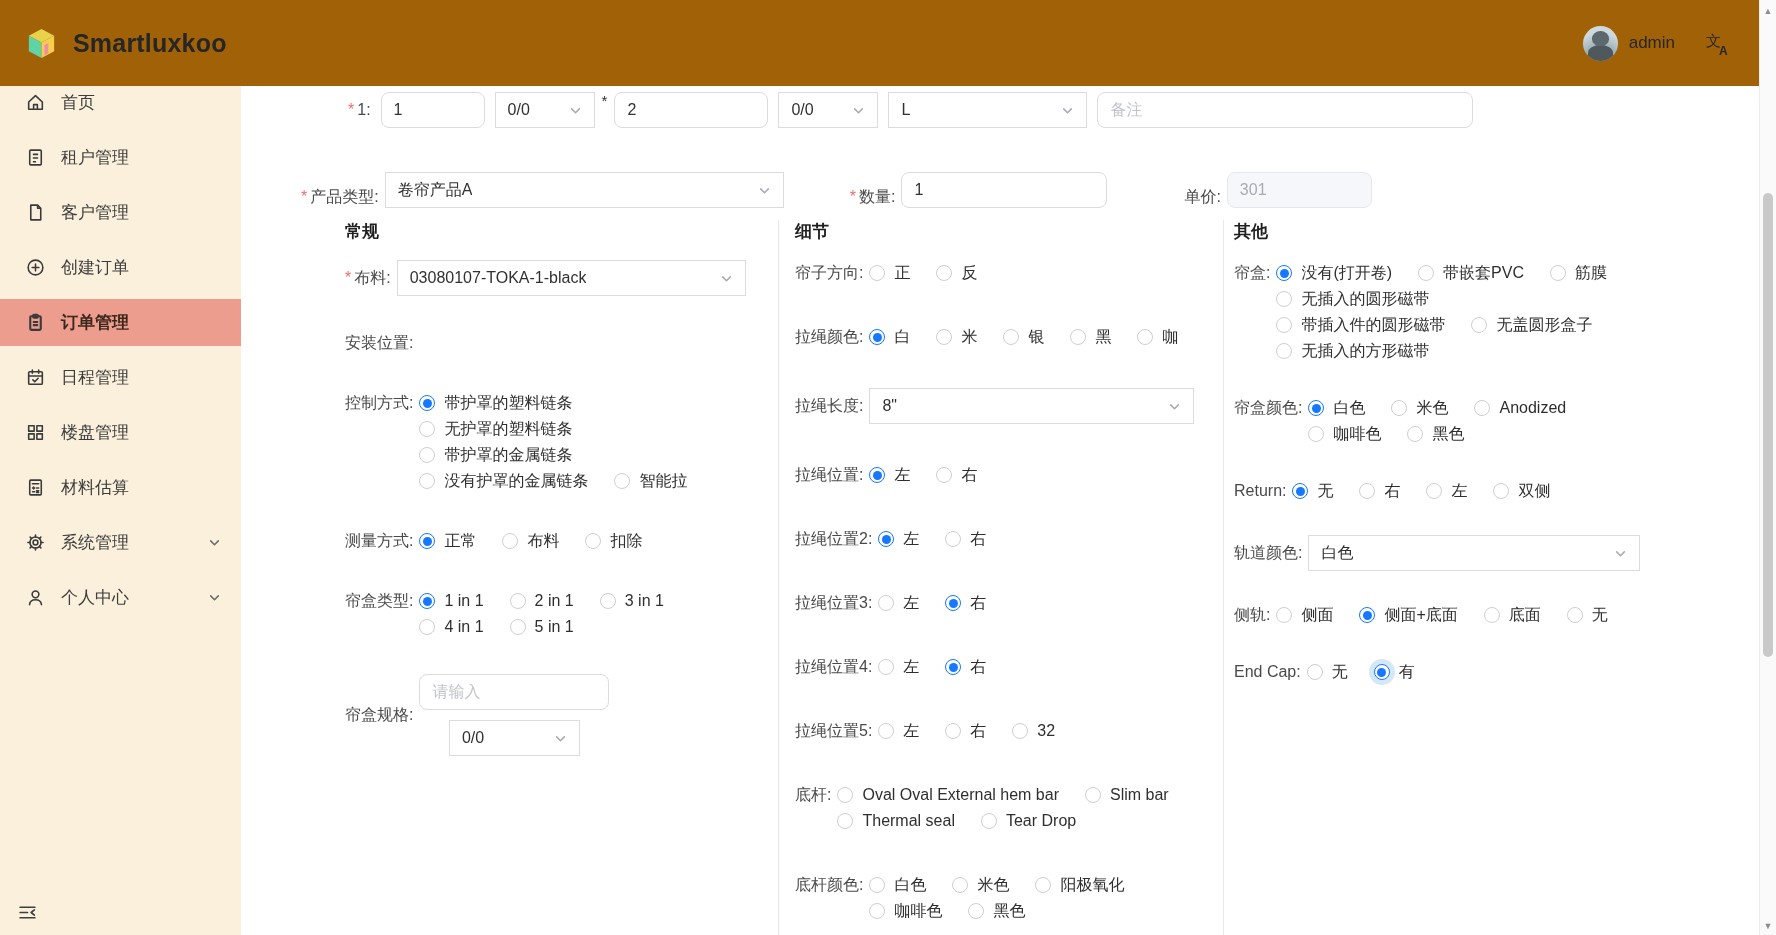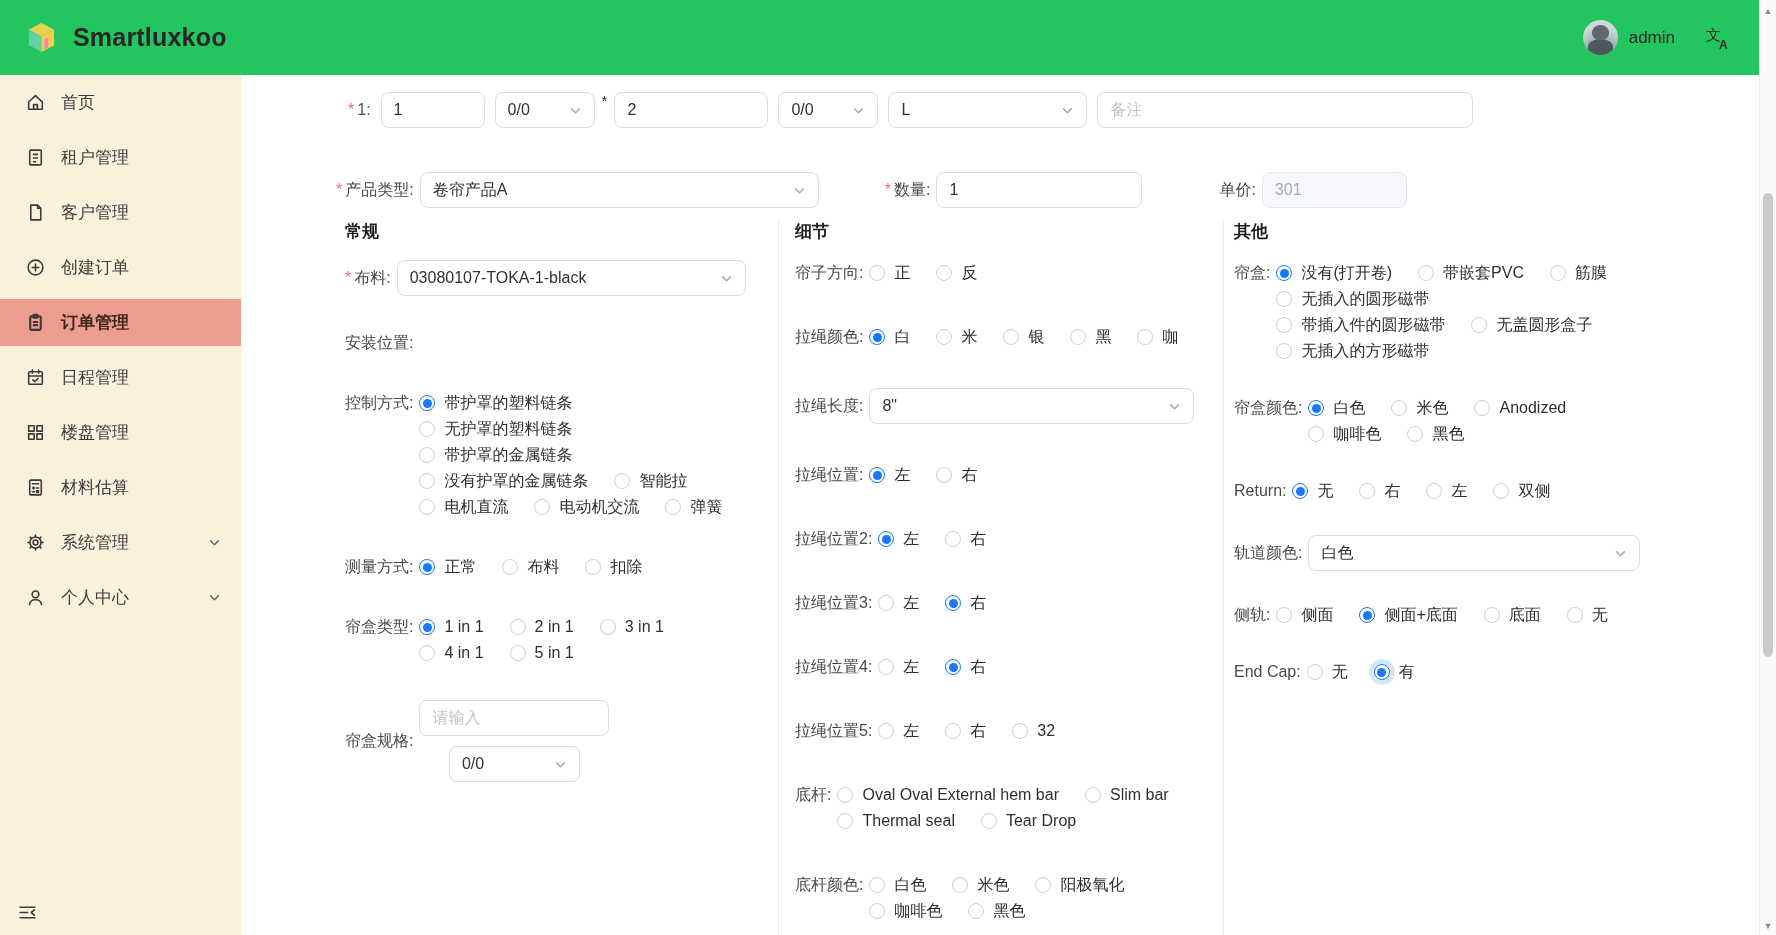--- a/index.html
+++ b/index.html
@@ -1,20 +1,20 @@
 <!DOCTYPE html>
 <html><head>
 <meta charset="utf-8">
 <style>
   *{box-sizing:border-box;margin:0;padding:0}
   body{font-family:"Liberation Sans","DejaVu Sans",sans-serif;background:#888}
   .app{position:relative;width:1776px;height:935px;background:#fff;overflow:hidden}
 
   
-  .topbar{position:absolute;top:0;left:0;width:100%;height:75px;background:#22c55e;display:flex;align-items:center;padding:0 44px 0 24px;z-index:2}
+  .topbar{position:absolute;top:0;left:0;width:100%;height:86px;background:#a16207;display:flex;align-items:center;padding:0 44px 0 24px;z-index:2}
   .brand{font-size:25px;font-weight:700;color:#262626;margin-left:14px;letter-spacing:.2px}
   .top-right{margin-left:auto;display:flex;align-items:center;margin-right:0}
   .avatar{width:35px;height:35px;border-radius:50%;background:radial-gradient(circle at 50% 110%,#9fb3ba 0 45%,#cfd9dd 75%);position:relative;overflow:hidden;flex:none}
   .avatar::after{content:'';position:absolute;left:9px;top:5px;width:17px;height:15px;border-radius:50% 50% 45% 45%;background:#5d686e}
   .avatar::before{content:'';position:absolute;left:5px;top:19px;width:25px;height:16px;border-radius:50% 50% 0 0;background:#4e585d}
   .username{font-size:17px;color:#262626;margin:0 30px 0 11px;cursor:pointer}
   .translate{cursor:pointer;display:flex}
 
   
   .sidebar{position:absolute;top:75px;left:0;width:241px;height:860px;background:#FAF0DC;padding-top:4px}
@@ -27,21 +27,21 @@
   .fold-btn{position:absolute;left:17px;bottom:12px;cursor:pointer;display:flex}
 
   
   .main{position:absolute;top:75px;left:241px;width:1518px;height:860px;background:#fff;padding-top:17px;overflow:hidden;display:flex;flex-direction:column}
 
   .frow1{display:flex;align-items:flex-start;margin-left:107px;flex:none}
   .flab1{font-size:16px;color:#4a4a4a;line-height:36px;margin-right:10px;white-space:nowrap}
   .fields{display:inline-flex;align-items:center;gap:10px}
   .star{color:#2f2f2f;font-size:15px;align-self:flex-start;line-height:18px;margin:0 -3px}
 
-  .frow2{display:flex;align-items:center;margin-left:95px;margin-top:44px;flex:none}
+  .frow2{display:flex;align-items:flex-end;margin-left:60px;margin-top:44px;flex:none}
   .flab{font-size:16px;color:#4a4a4a;white-space:nowrap;margin-right:6px}
   .sp66{margin-left:66px}.sp77{margin-left:77px}
 
   .req{color:#F56C6C;margin-right:3px}
 
   .columns{display:flex;align-items:stretch;margin-top:12px;flex:1 1 auto}
   .col{padding-top:0}
   .c1{width:537px;padding-left:104px}
   .c2{width:445px;padding-left:16px;border-left:1px solid #E8E8E8}
   .c3{width:536px;padding-left:10px;border-left:1px solid #E8E8E8}
@@ -57,21 +57,21 @@
   .fctl.hz{align-items:center;gap:10px}
 
   .rline{display:flex;align-items:center;min-height:26px}
   .ropt{display:inline-flex;align-items:center;gap:9px;margin-right:26px;cursor:pointer}
   .rc{width:16px;height:16px;border:1px solid #CFCFCF;border-radius:50%;background:#fff;position:relative;flex:none;display:inline-block}
   .rc.on{border:1.5px solid #1677FF}
   .rc.on::after{content:'';position:absolute;inset:2.5px;background:#1677FF;border-radius:50%}
   .rc.halo{box-shadow:0 0 0 5px rgba(64,149,229,.22)}
   .rt{font-size:16px;color:#2f2f2f;white-space:nowrap}
 
-  .selbox{height:36px;border:1px solid #DCDCDC;border-radius:8px;display:inline-flex;align-items:center;justify-content:space-between;gap:8px;padding:0 12px;background:#fff;cursor:pointer;flex:none}
+  .selbox{height:36px;border:1px solid #DCDCDC;border-radius:0;display:inline-flex;align-items:center;justify-content:space-between;gap:8px;padding:0 12px;background:#fff;cursor:pointer;flex:none}
   .selval{font-size:16px;color:#303133;white-space:nowrap;overflow:hidden}
   .selchev{display:flex;flex:none}
   .inp{height:36px;border:1px solid #DCDCDC;border-radius:8px;padding:0 12px;font-size:16px;color:#303133;background:#fff;outline:none;font-family:inherit;flex:none}
   .inp::placeholder{color:#C0C4CC}
   .inp.dis{background:#F5F7FA;color:#A8ABB2;border-color:#E4E7ED}
 
   
   .sbtrack{position:absolute;top:0;right:0;width:17px;height:935px;background:#FAFAFA;border-left:1px solid #ECECEC;z-index:5}
   .sbarrow{position:absolute;left:0;width:16px;text-align:center;font-size:9px;color:#8C8C8C;line-height:14px;cursor:pointer}
   .sbarrow.up{top:4px}.sbarrow.down{bottom:2px}
@@ -317,34 +317,20 @@
                 <div class="rline">
                   <label class="ropt">
                     <span class="rc"></span>
                     <span class="rt">没有护罩的金属链条</span>
                   </label>
                   <label class="ropt">
                     <span class="rc"></span>
                     <span class="rt">智能拉</span>
                   </label>
                 </div>
-                <div class="rline">
-                  <label class="ropt">
-                    <span class="rc"></span>
-                    <span class="rt">电机直流</span>
-                  </label>
-                  <label class="ropt">
-                    <span class="rc"></span>
-                    <span class="rt">电动机交流</span>
-                  </label>
-                  <label class="ropt">
-                    <span class="rc"></span>
-                    <span class="rt">弹簧</span>
-                  </label>
-                </div>
               </div>
             </div>
             <div class="crow">
               <div class="flabel"><span>测量方式:</span></div>
               <div class="fctl">
                 <div class="rline">
                   <label class="ropt">
                     <span class="rc on"></span>
                     <span class="rt">正常</span>
                   </label>

